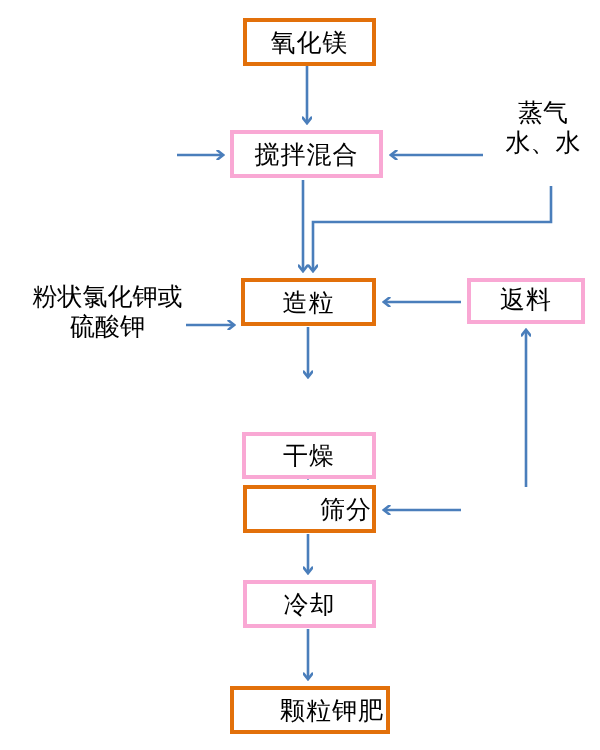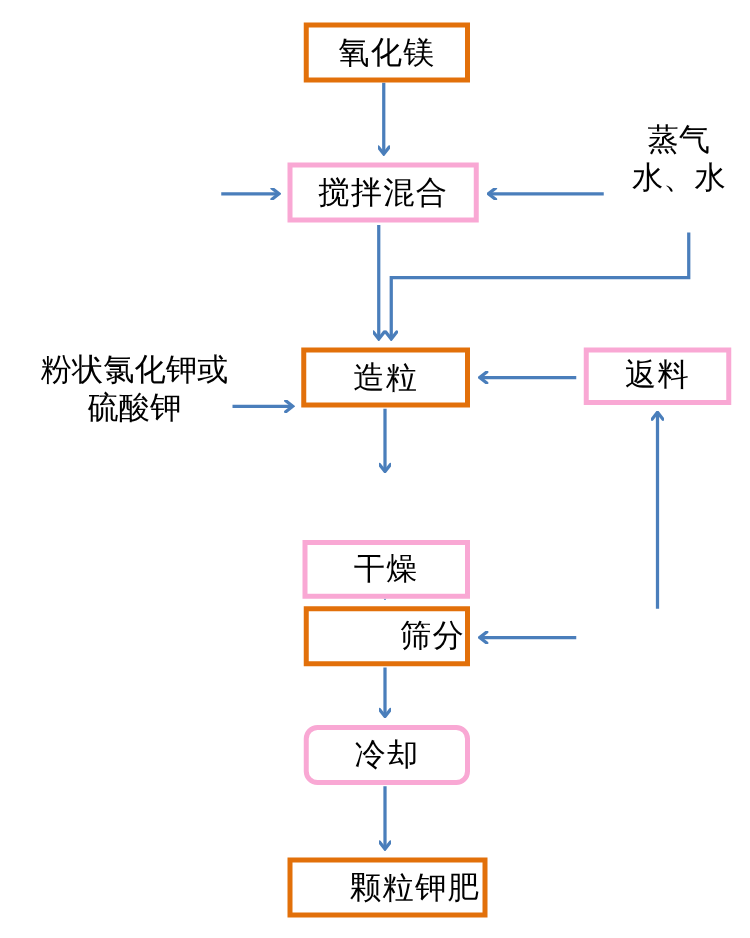--- a/index.html
+++ b/index.html
@@ -120,21 +120,21 @@
 
   <div class="node green" style="left:242px; top:384px; width:134px; height:47px;margin-top:48px;">
     <span class="node-label">干燥</span>
   </div>
 
   <div class="node orange" style="left:243px; top:485px; width:133px; height:48px;justify-content:flex-end;">
     <span class="node-label">筛分</span>
   </div>
 
 
-  <div class="node green" style="left:243px; top:580px; width:133px; height:48px;border-radius:11px;">
+  <div class="node green" style="left:243px; top:580px; width:133px; height:48px;">
     <span class="node-label">冷却</span>
   </div>
 
   <div class="node orange" style="left:230px; top:686px; width:160px; height:48px;padding-left:44px;">
     <span class="node-label">颗粒钾肥</span>
   </div>
 
 
   <div class="sidelabel" style="left:490px; top:98px; width:106px;">
     <div>蒸气</div>

